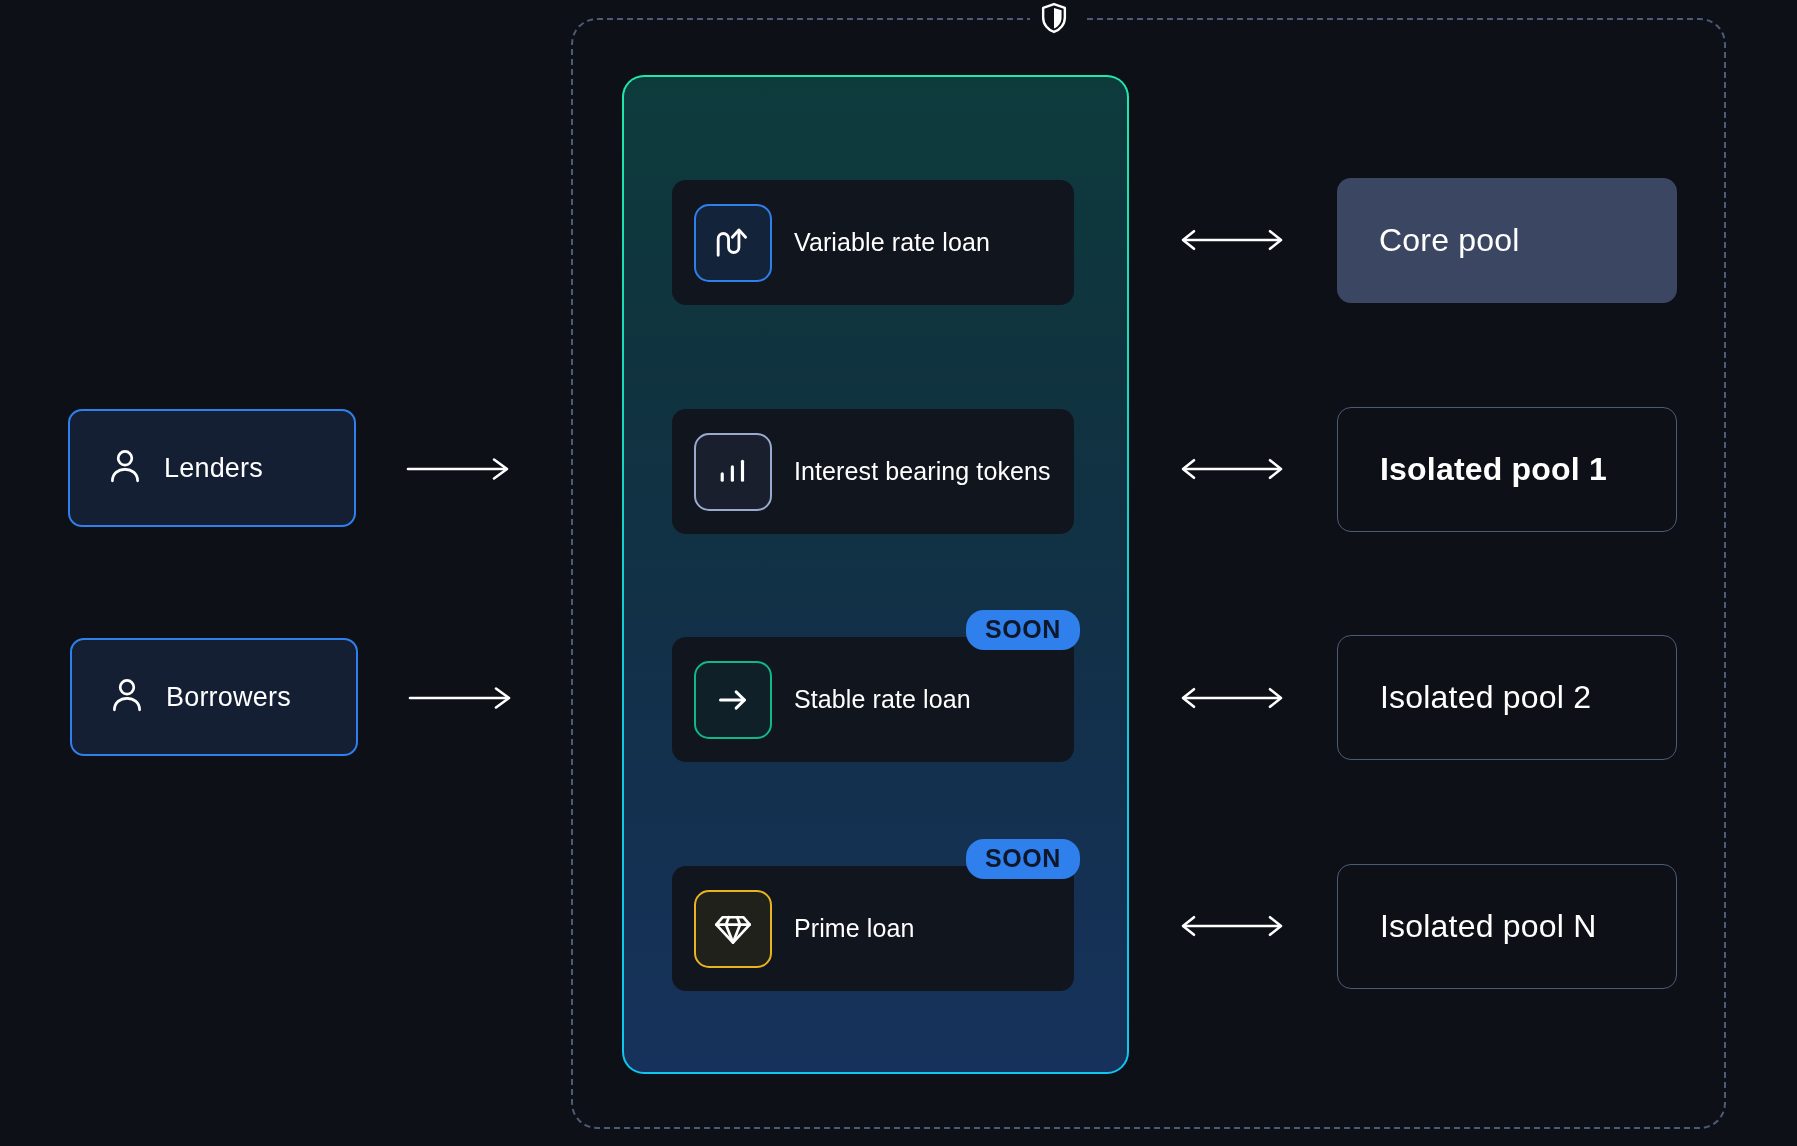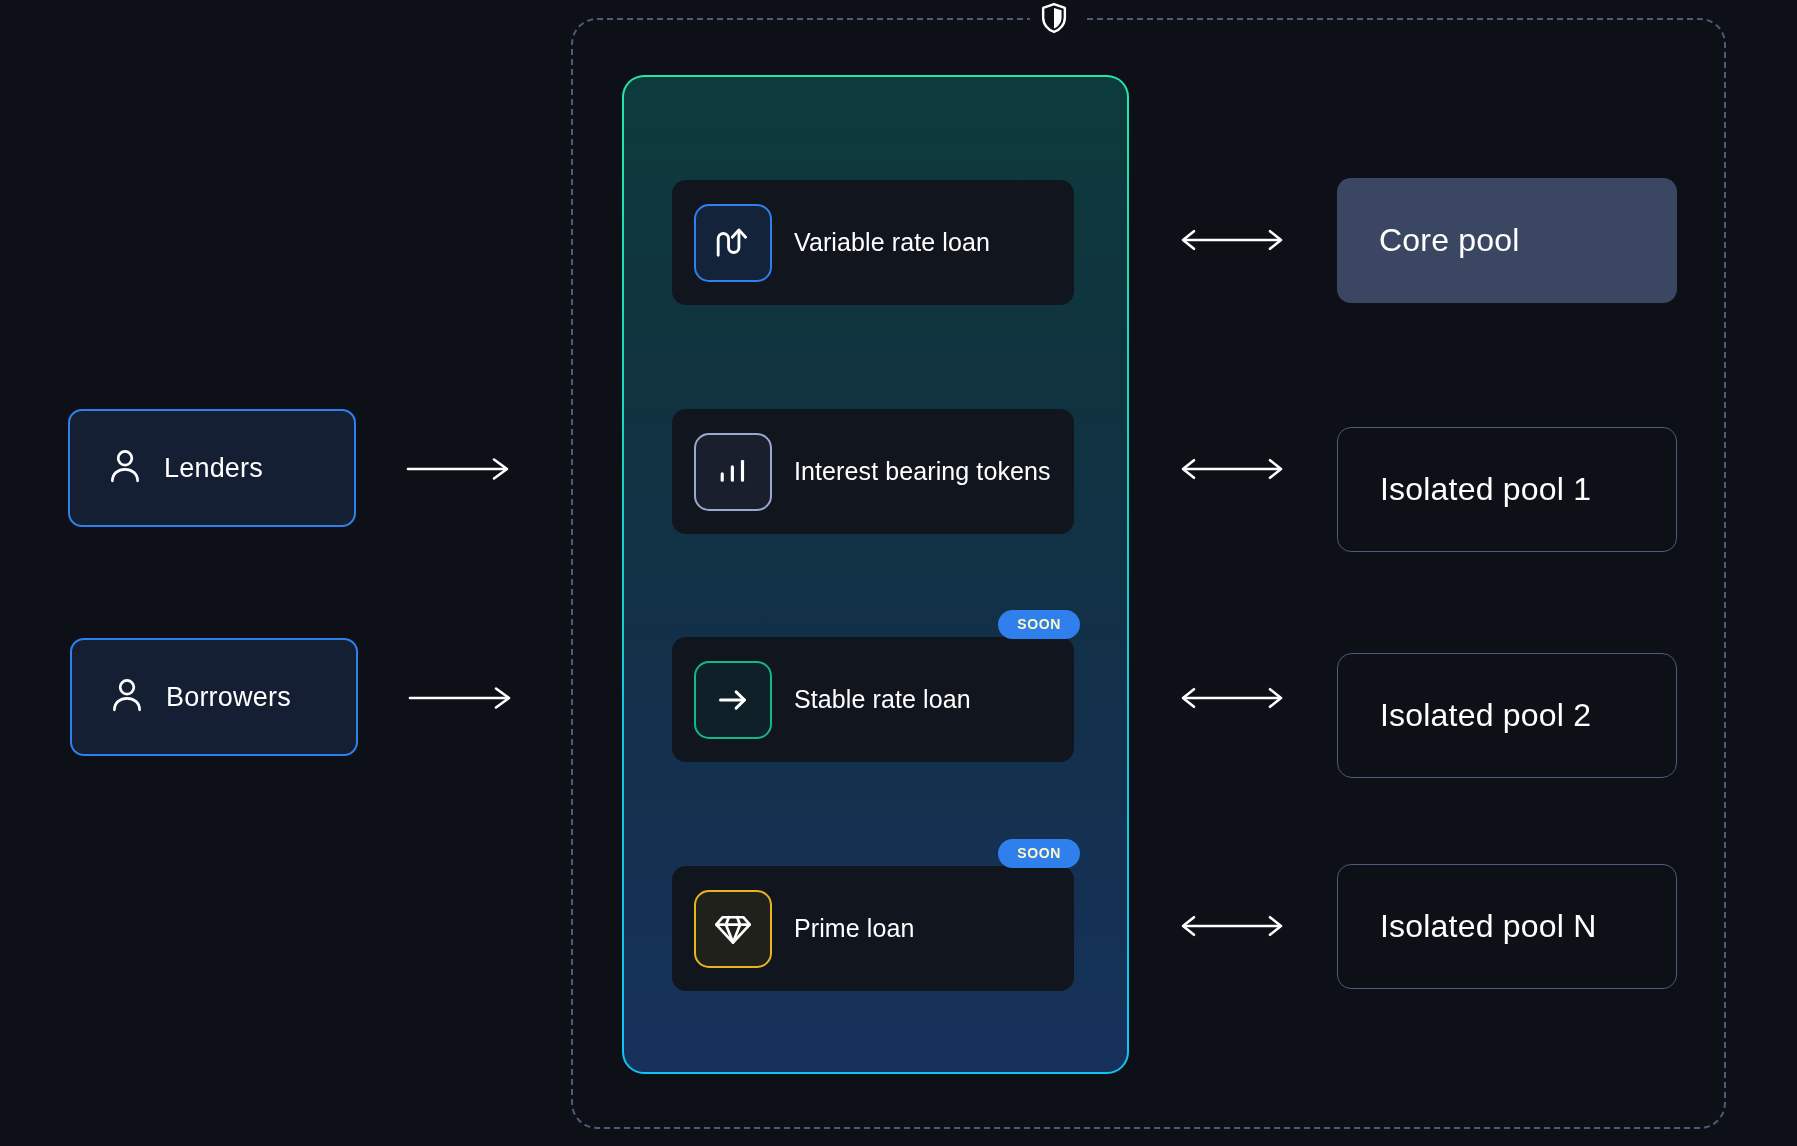--- a/index.html
+++ b/index.html
@@ -138,22 +138,22 @@
     color: #ffffff;
     font-size: 25px;
     letter-spacing: .1px;
   }
 
   .soon-badge {
     position: absolute;
     right: -6px;
     top: -27px;
     background: #2f80ed;
-    color: #fef9c3;
-    font-size: 14px;
+    color: #0f172a;
+    font-size: 25px;
     font-weight: bold;
     letter-spacing: .6px;
     border-radius: 18px;
     padding: 7px 19px 8px 19px;
     line-height: 1;
   }
 
   
   .pool {
     position: absolute;
@@ -162,22 +162,22 @@
     height: 125px;
     border-radius: 14px;
     display: flex;
     align-items: center;
     padding-left: 42px;
   }
   .pool .lbl { color: #ffffff; font-size: 32px; letter-spacing: .2px; }
   .pool.solid   { background: #3b4762; }
   .pool.outline { background: transparent; border: 1.6px solid #4d5a78; }
   #pool-0 { top: 178px; }
-  #pool-1 { top: 427px; }
-  #pool-2 { top: 653px; border-radius: 15px; }
+  #pool-1 { top: 407px; font-weight: bold; }
+  #pool-2 { top: 635px; }
   #pool-3 { top: 864px; }
 </style>
 </head>
 <body>
 
 <div id="oracle-frame"></div>
 
 <div id="oracle-title">
   <span>
     <svg width="28" height="32" viewBox="0 0 24 28" fill="none">

